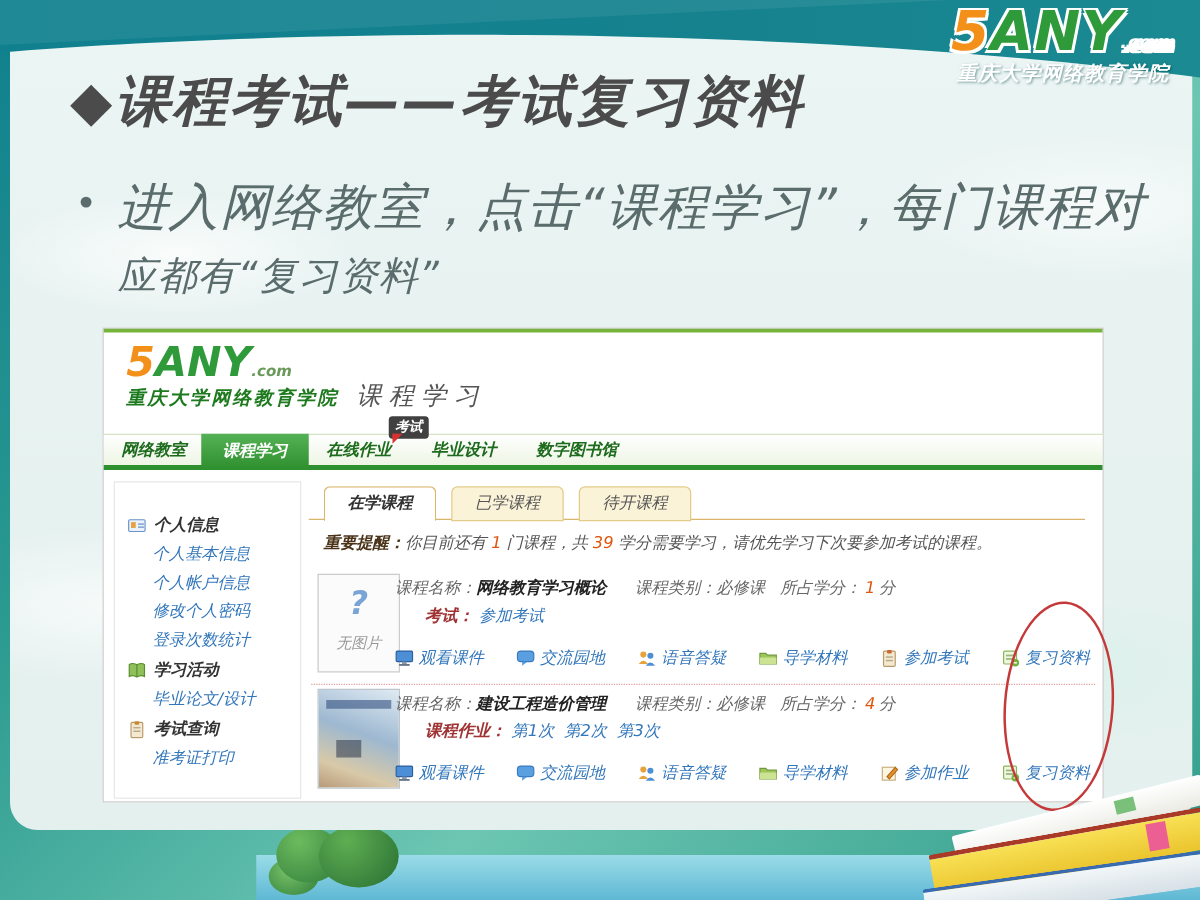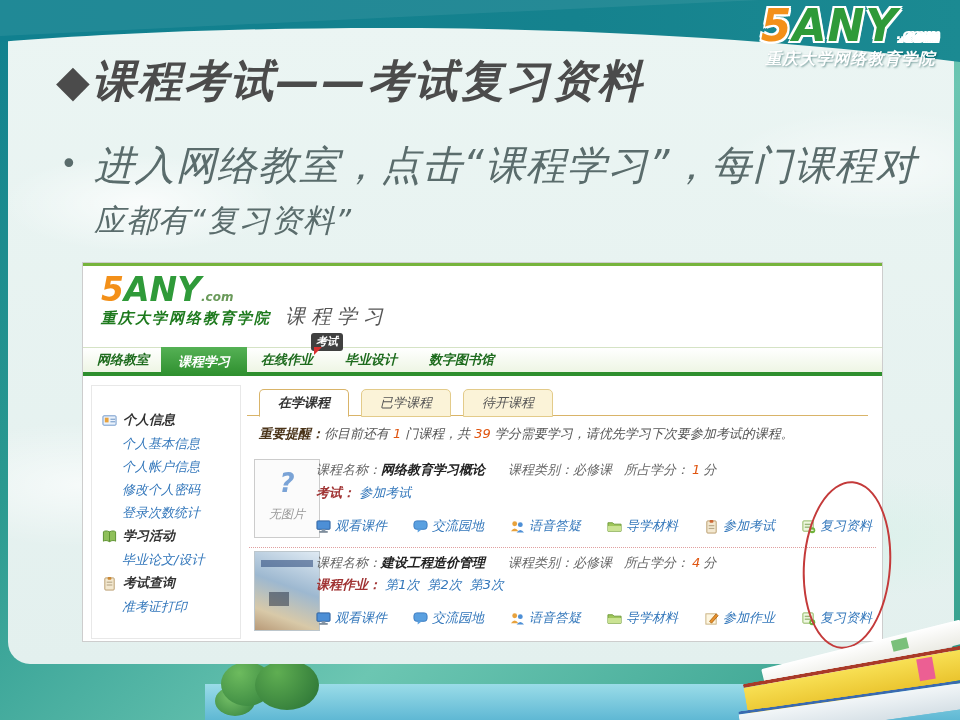--- a/index.html
+++ b/index.html
@@ -97,21 +97,21 @@
           background:linear-gradient(200deg,#dfeaf3 0%,#9db8d0 45%,#d8c9a8 78%,#b89a78 100%);}
   .thumb2 .strip{position:absolute;left:6px;top:8px;right:6px;height:7px;background:rgba(40,70,120,.55);}
   .thumb2 .strip2{position:absolute;left:14px;top:40px;width:20px;height:14px;background:rgba(30,40,60,.5);}
   .cline{position:absolute;left:75px;right:16px;height:17px;}
   .cl-name{position:absolute;left:0;}
   .cl-type{position:absolute;left:192px;}
   .cl-credit{position:absolute;left:308px;}
   .lbl{color:#666;}
   .bold-name{font-weight:bold;color:#222;}
   .rednum{color:#e05510;padding:0 3px;}
-  .redlbl{font-weight:bold;color:#a03333;}
+  .redlbl{font-weight:bold;color:#a03333;margin-left:24px;}
   .bluelink{color:#3377bb;cursor:pointer;text-decoration:none;}
   .linksrow{position:absolute;left:75px;display:flex;gap:26px;align-items:center;}
   .linkitem{display:flex;align-items:center;gap:4px;color:#3377bb;cursor:pointer;white-space:nowrap;}
   .linkitem svg{display:block;}
   .dotsep{position:absolute;left:8px;right:6px;top:168px;border-top:1px dotted #e0a0a0;}
   .hl-ellipse{position:absolute;left:720px;top:218px;width:84px;height:164px;z-index:9;
               border:2px solid #c43a3a;border-radius:50%;transform:rotate(4deg);}
   .hwlinks{display:inline-flex;gap:8px;}
 </style>
 </head>

